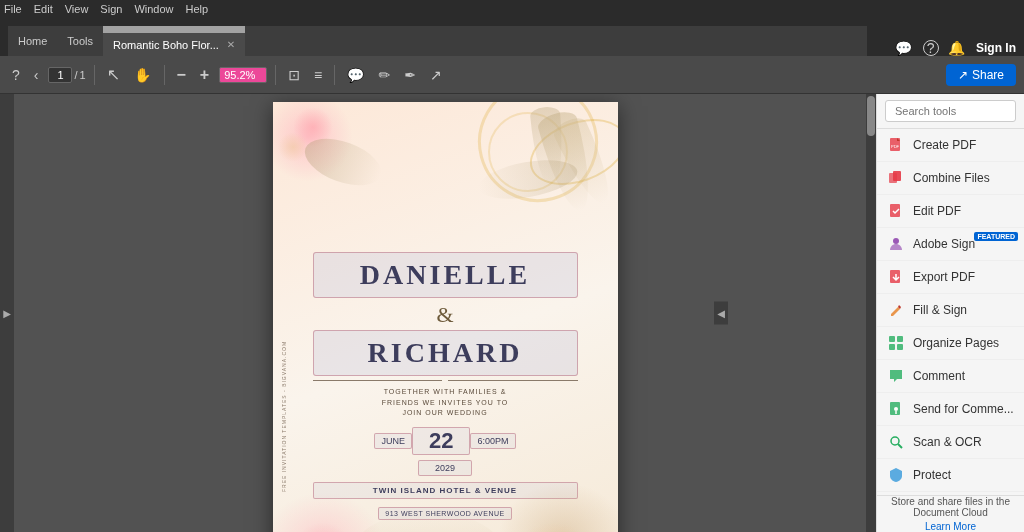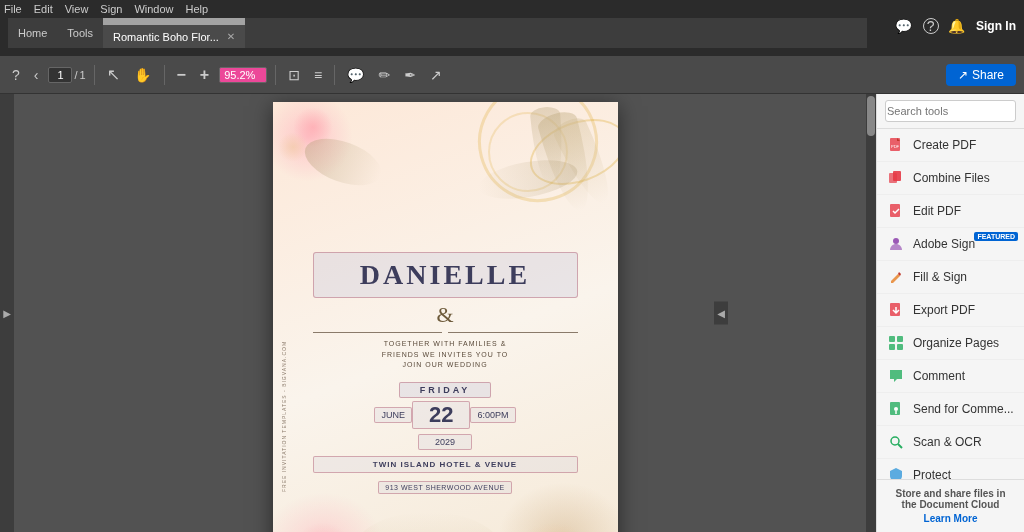--- a/index.html
+++ b/index.html
@@ -139,21 +139,21 @@
       font-weight: bold;
       background: none;
       border: none;
       cursor: pointer;
     }
     
     .app-header {
       background: #2b2b2b;
       height: 38px;
       display: flex;
-      align-items: flex-start;
+      align-items: flex-end;
       padding: 0 8px;
       flex-shrink: 0;
       gap: 28px;
     }
     .app-header-right {
       margin-left: auto;
       display: flex;
       align-items: center;
       gap: 10px;
     }
@@ -365,21 +365,21 @@
     }
     .right-panel-scroll::-webkit-scrollbar-thumb {
       background: #ccc;
     }
     .search-tools {
       padding: 6px 8px;
       border-bottom: 1px solid #ddd;
     }
     .search-tools input {
       width: 100%;
-      padding: 4px 1px;
+      padding: 4px 9px;
       border: 1px solid #ccc;
       border-radius: 3px;
       font-size: 11px;
       background: white;
     }
     .tool-item {
       display: flex;
       align-items: center;
       padding: 7px 10px;
       gap: 8px;
@@ -406,27 +406,26 @@
       color: white;
       font-size: 7px;
       padding: 1px 3px;
       border-radius: 2px;
       font-weight: bold;
       position: absolute;
       right: 6px;
       top: 4px;
     }
     .right-panel-footer {
-      padding: 8px 10px;
+      padding: 0 10px;
       border-top: 1px solid #ddd;
       background: #f5f5f5;
       font-size: 10px;
       color: #555;
       text-align: center;
-      font-weight: bold;
     }
     .right-panel-footer .footer-link {
       color: #0064d3;
       cursor: pointer;
       font-size: 10px;
       display: block;
       margin-top: 3px;
     }
     .right-arrow {
       position: absolute;
@@ -537,36 +536,36 @@
       </div>
 
       <div class="inv-content">
 
         <div class="inv-name-box">
           <div class="inv-name">DANIELLE</div>
         </div>
 
         <div class="inv-ampersand">&amp;</div>
 
+        <div class="inv-name-box">
+          <div class="inv-name">RICHARD</div>
+        </div>
 
         <div style="display:flex;align-items:center;gap:6px;margin:4px 0;">
           <div style="flex:1;height:1px;background:#8a7a6a;"></div>
           <div style="flex:1;height:1px;background:#8a7a6a;"></div>
         </div>
 
         <div class="inv-tagline">
           <div>TOGETHER WITH FAMILIES &amp;</div>
           <div>FRIENDS WE INVITES YOU TO</div>
           <div>JOIN OUR WEDDING</div>
         </div>
 
         <div class="inv-date-section">
-          <div>
-            <span class="inv-friday">FRIDAY</span>
-          </div>
           <div class="inv-date-row">
             <span class="inv-date-cell">JUNE</span>
             <span class="inv-date-num">22</span>
             <span class="inv-date-cell">6:00PM</span>
           </div>
           <div>
             <span class="inv-year">2029</span>
           </div>
         </div>
 
@@ -638,37 +637,37 @@
           <svg width="16" height="16" viewBox="0 0 16 16">
               <circle cx="8" cy="5" r="3" fill="#9b59b6"></circle>
               <path d="M2 14c0-3.3 2.7-6 6-6s6 2.7 6 6" fill="#9b59b6" opacity="0.7"></path>
             </svg>
         </div>
         <span class="tool-label">Adobe Sign</span>
         <span class="featured-badge">FEATURED</span>
       </div>
 
       <div class="tool-item">
+        <div class="tool-icon" style="color:#e63946;">
+          <svg width="16" height="16" viewBox="0 0 16 16">
+              <rect x="2" y="1" width="10" height="13" rx="1" fill="#e63946" opacity="0.8"></rect>
+              <path d="M8 5 L8 10 M5 8 L8 11 L11 8" stroke="white" stroke-width="1.5" fill="none"></path>
+            </svg>
+        </div>
+        <span class="tool-label">Export PDF</span>
+      </div>
+
+      <div class="tool-item">
         <div class="tool-icon" style="color:#e67e22;">
           <svg width="16" height="16" viewBox="0 0 16 16">
               <path d="M3 12 L10 5 L12 7 L5 14 L3 14 Z" fill="#e67e22" opacity="0.8"></path>
               <path d="M10 5 L11 3 L13 5 L12 7 Z" fill="#c0392b"></path>
             </svg>
         </div>
         <span class="tool-label">Fill &amp; Sign</span>
-      </div>
-
-      <div class="tool-item">
-        <div class="tool-icon" style="color:#e63946;">
-          <svg width="16" height="16" viewBox="0 0 16 16">
-              <rect x="2" y="1" width="10" height="13" rx="1" fill="#e63946" opacity="0.8"></rect>
-              <path d="M8 5 L8 10 M5 8 L8 11 L11 8" stroke="white" stroke-width="1.5" fill="none"></path>
-            </svg>
-        </div>
-        <span class="tool-label">Export PDF</span>
       </div>
 
       <div class="tool-item">
         <div class="tool-icon" style="color:#27ae60;">
           <svg width="16" height="16" viewBox="0 0 16 16">
               <rect x="1" y="1" width="6" height="6" rx="1" fill="#27ae60" opacity="0.8"></rect>
               <rect x="9" y="1" width="6" height="6" rx="1" fill="#27ae60" opacity="0.8"></rect>
               <rect x="1" y="9" width="6" height="6" rx="1" fill="#27ae60" opacity="0.8"></rect>
               <rect x="9" y="9" width="6" height="6" rx="1" fill="#27ae60" opacity="0.8"></rect>
             </svg>

